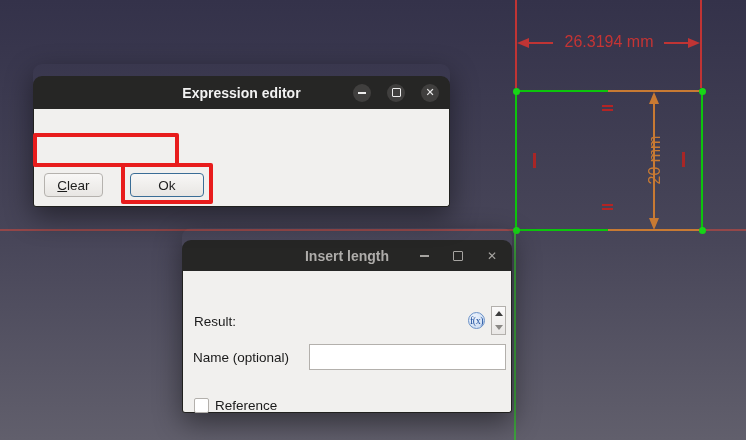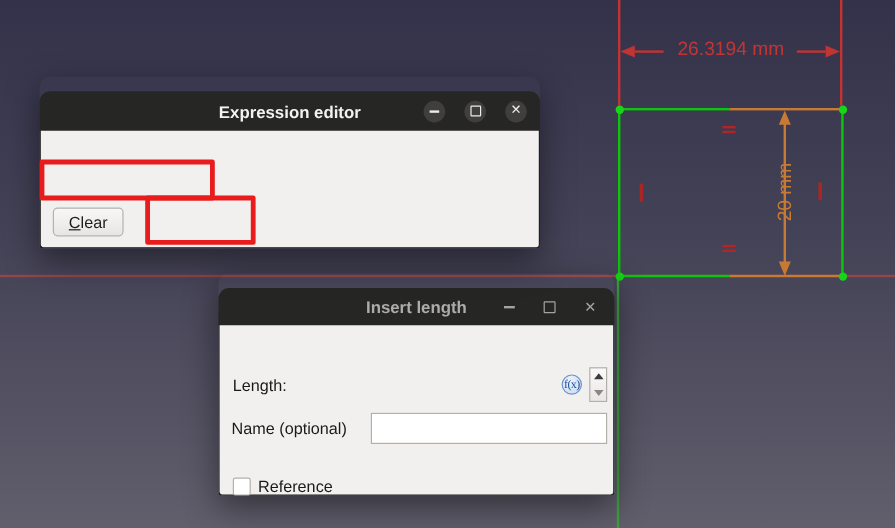--- a/index.html
+++ b/index.html
@@ -111,21 +111,21 @@
     </div>
   <div class="abs eq" style="left:602px;top:204px;">
       <span></span>
       <span></span>
     </div>
   <div class="abs vbar" style="left:533px;top:153px;"></div>
   <div class="abs vbar" style="left:682px;top:152px;"></div>
 
   <div class="abs dialog" style="left:182px;top:228px;width:330px;height:185px;">
     <div class="dlgbody" style="top:31px;">
-      <div class="abs formlabel" style="left:11px;top:55px;">Length:</div>
+      <div class="abs formlabel" style="left:11px;top:55px;">Result:</div>
       <div class="fxicon" style="left:285px;top:53px;">f(x)</div>
       <div class="abs spinbox" style="left:308px;top:47px;width:15px;height:29px;">
         <div class="spin">
             <div class="tri-up"></div>
           </div>
         <div class="spin">
             <div class="tri-down"></div>
           </div>
       </div>
       <div class="abs formlabel" style="left:10px;top:91px;">Name (optional)</div>
@@ -147,20 +147,23 @@
           </div>
       </div>
     </div>
   </div>
 
   <div class="abs dialog" style="left:33px;top:64px;width:417px;height:143px;">
     <div class="dlgbody" style="top:33px;">
       <div class="abs btn" style="left:10px;top:76px;width:59px;height:24px;">
           <span><span class="u">C</span><span>lear</span></span>
         </div>
+      <div class="abs btn default" style="left:96px;top:76px;width:74px;height:24px;">
+          <span>Ok</span>
+        </div>
       <div class="abs redbox" style="left:-1px;top:36px;width:146px;height:34px;"></div>
       <div class="abs redbox" style="left:87px;top:66px;width:92px;height:41px;"></div>
     </div>
     <div class="titlebar" style="height:33px;">
       <span class="title">Expression editor</span>
       <div class="winbtns">
         <div class="circlebtn">
             <div class="glyph-min"></div>
           </div>
         <div class="circlebtn">

